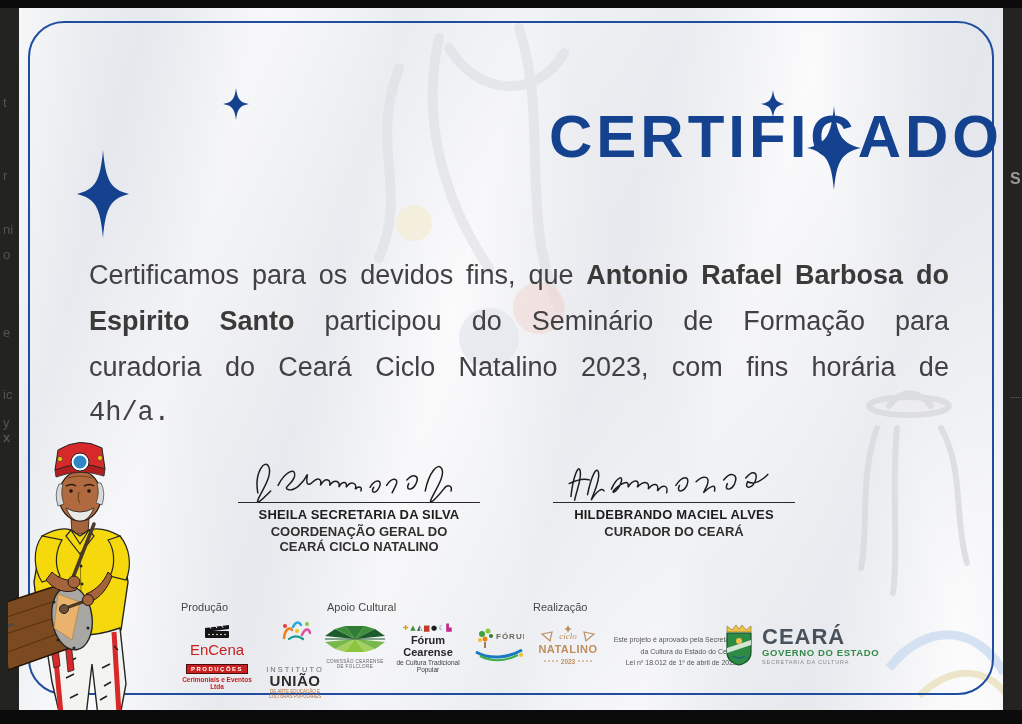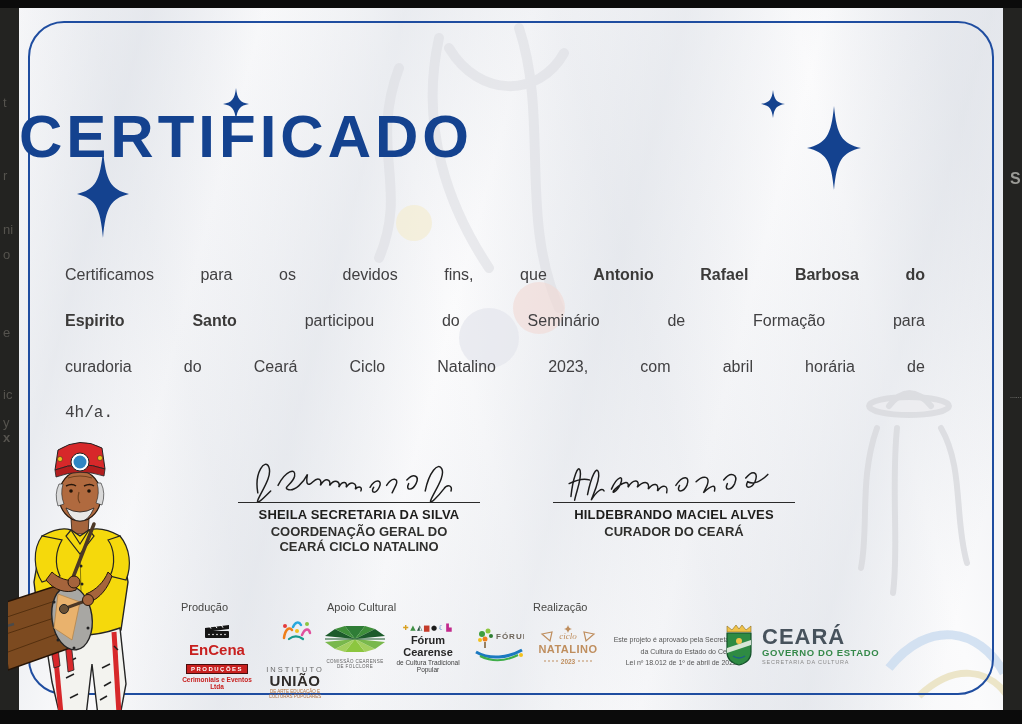--- a/index.html
+++ b/index.html
@@ -22,45 +22,45 @@
     background:
       linear-gradient(105deg, rgba(222,226,232,0) 0%, rgba(218,222,229,.55) 11%, rgba(255,255,255,0) 21%, rgba(218,222,229,.5) 33%, rgba(255,255,255,0) 44%, rgba(218,222,229,.45) 57%, rgba(255,255,255,0) 69%, rgba(218,222,229,.5) 83%, rgba(255,255,255,0) 94%),
       linear-gradient(255deg, rgba(224,227,233,.5) 6%, rgba(255,255,255,0) 18%, rgba(224,227,233,.4) 38%, rgba(255,255,255,0) 54%, rgba(224,227,233,.35) 78%, rgba(255,255,255,0) 92%);
   }
   .watermarks { position:absolute; inset:0; z-index:0; pointer-events:none; }
   .border-frame { position:absolute; left:9px; right:9px; top:13px; bottom:15px;
     border:2px solid var(--border_blue,#1f4da0); border-radius:36px; z-index:2; pointer-events:none; }
 
   .content { position:absolute; inset:0; z-index:3; }
 
-  .cert-title { position:absolute; left:0; top:94px; width:100%; text-align:left;
+  .cert-title { position:absolute; left:0; top:94px; width:100%; text-align:right;
     font-size:60px; font-weight:700; letter-spacing:4px; color:var(--accent_blue,#14428f); }
   .sparkle { position:absolute; }
   .sparkle svg { display:block; width:100%; height:100%; }
 
-  .body-text { position:absolute; left:46px; top:244px; width:860px;
-    font-size:16px; color:var(--text_dark,#414042); }
+  .body-text { position:absolute; left:70px; top:244px; width:860px;
+    font-size:27px; color:var(--text_dark,#414042); }
   .body-line { display:flex; justify-content:space-between; height:46px; align-items:center; white-space:nowrap; }
   .body-line.noj { justify-content:flex-start;font-family:Liberation Mono, monospace; }
   .body-line span.b { font-weight:700; color:#3b3a39; }
 
   .sig-block { position:absolute; top:448px; width:310px; text-align:center; color:#1d1d1b; }
   .sig-block.left { left:185px; }
   .sig-block.right { left:500px; }
   .sig-hand { height:46px; }
   .sig-hand svg { display:block; margin:0 auto; height:46px; }
   .sig-line { width:78%; margin:0 auto; border-top:1.6px solid #2a2a2a; }
   .sig-name { margin-top:4px; font-size:13px; font-weight:700; letter-spacing:.2px; }
   .sig-role { margin-top:2px; font-size:13px; font-weight:700; color:#2f2f2d; line-height:15px; }
 
   .foot-label { position:absolute; top:593px; font-size:11px; color:#474745; }
 
   .logo { position:absolute; text-align:center; }
   .encena { left:158px; top:616px; width:80px; }
-  .encena .nm { font-size:15px; font-weight:700; color:var(--encena_red,#c8201f); line-height:14px; }
+  .encena .nm { font-size:15px; font-weight:400; color:var(--encena_red,#c8201f); line-height:14px; }
   .encena .bar2 { display:inline-block; background:var(--encena_red,#c8201f); border:1px solid #4a0d0d; color:#fff; font-size:6px; font-weight:700; letter-spacing:1.5px; padding:1px 4px; margin-top:1px; }
   .encena .sub { font-size:6.5px; color:var(--encena_red,#c8201f); margin-top:1px; font-weight:700; }
 
   .uniao { left:244px; top:610px; width:64px; }
   .uniao .l1 { font-size:7.5px; letter-spacing:2px; color:#6b6b6b; margin-top:19px; }
   .uniao .l2 { font-size:15px; font-weight:800; color:#2e2a28; letter-spacing:.5px; line-height:14px; }
   .uniao .l3 { font-size:4.5px; color:#b3703a; margin-top:1px; }
 
   .comissao { left:304px; top:618px; width:64px; }
   .comissao .cap { font-size:4.5px; letter-spacing:.4px; color:#5c5c5c; margin-top:2px; }
@@ -183,21 +183,21 @@
             <span>para</span>
           </div>
           <div class="body-line">
             <span>curadoria</span>
             <span>do</span>
             <span>Ceará</span>
             <span>Ciclo</span>
             <span>Natalino</span>
             <span>2023,</span>
             <span>com</span>
-            <span>abril</span>
+            <span>fins</span>
             <span>horária</span>
             <span>de</span>
           </div>
           <div class="body-line noj">
             <span>4h/a.</span>
           </div>
         </div>
 
       <div class="sig-block left">
         <div class="sig-hand">

